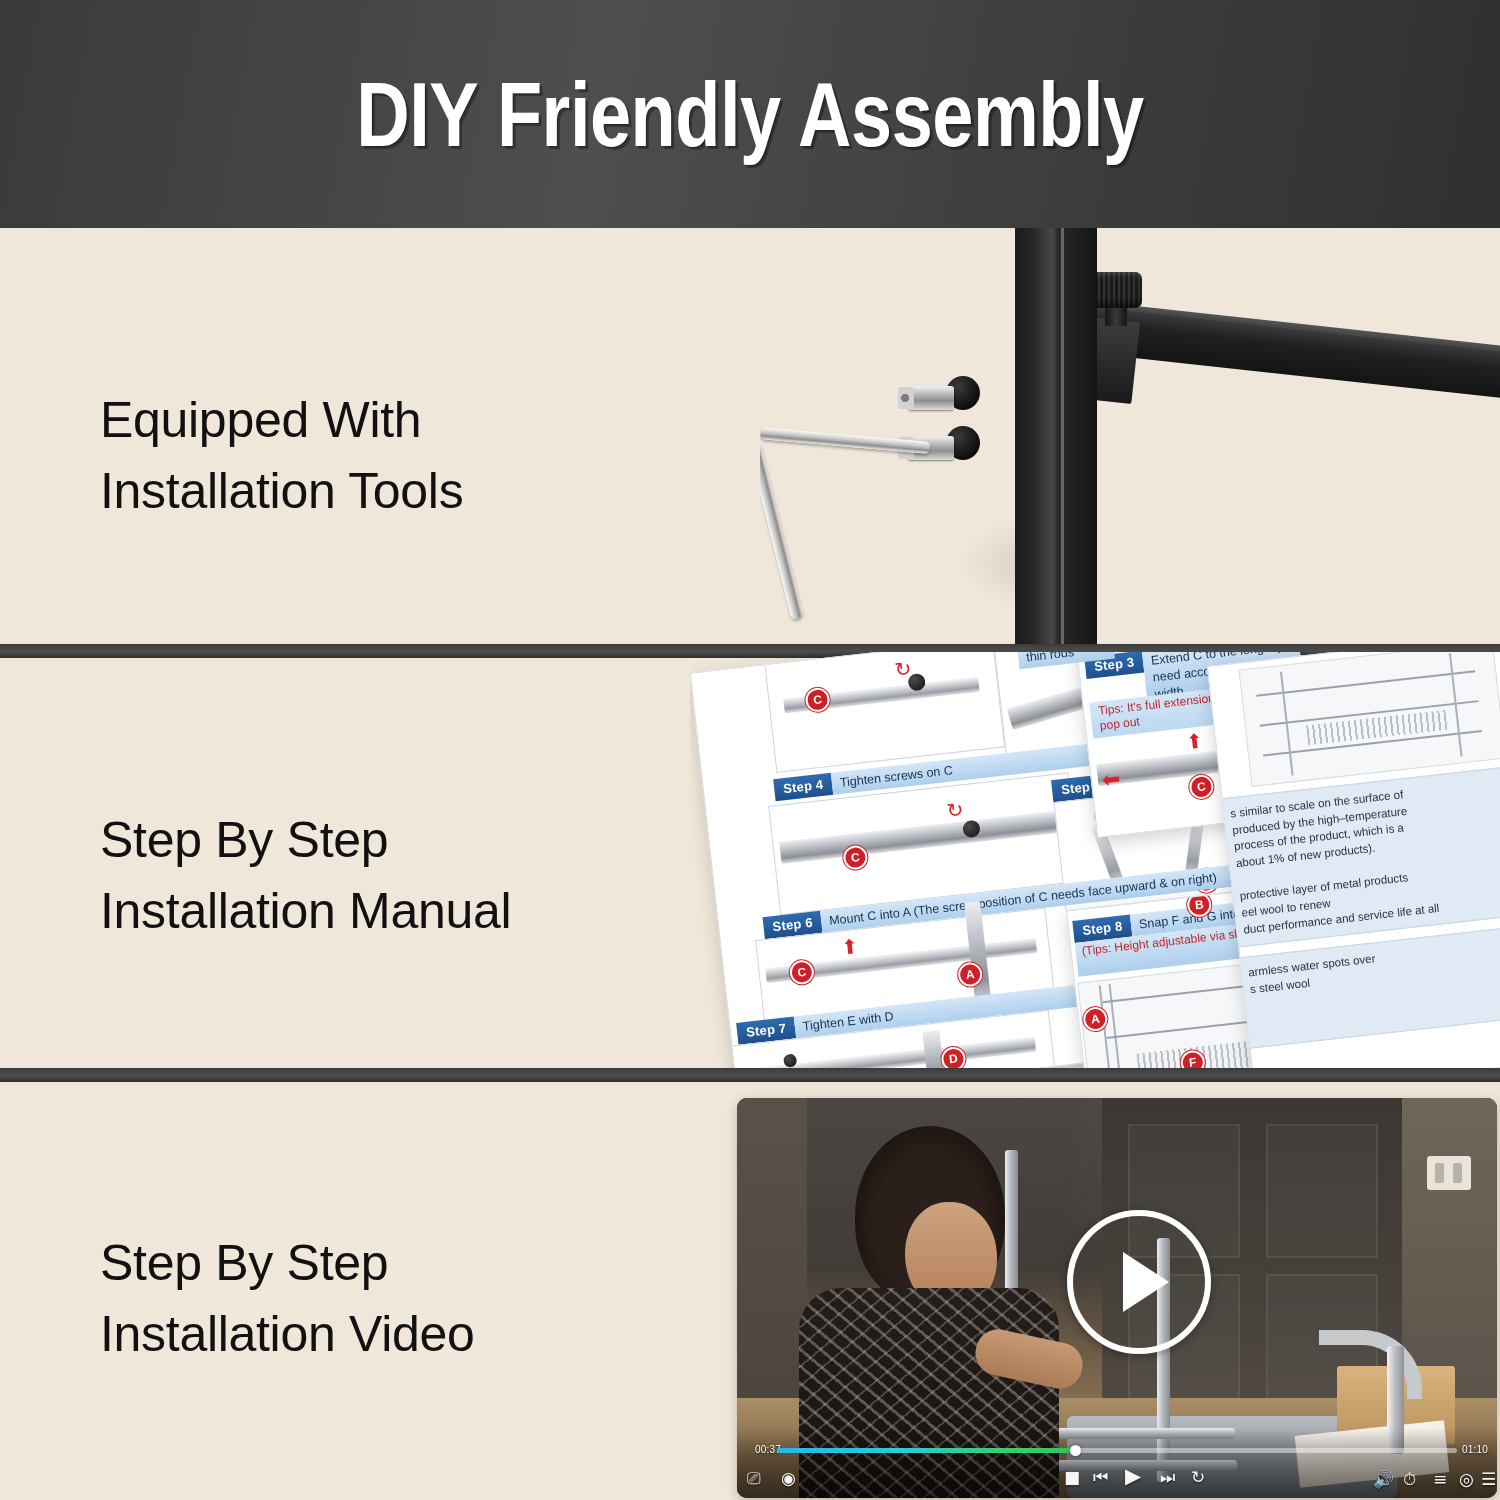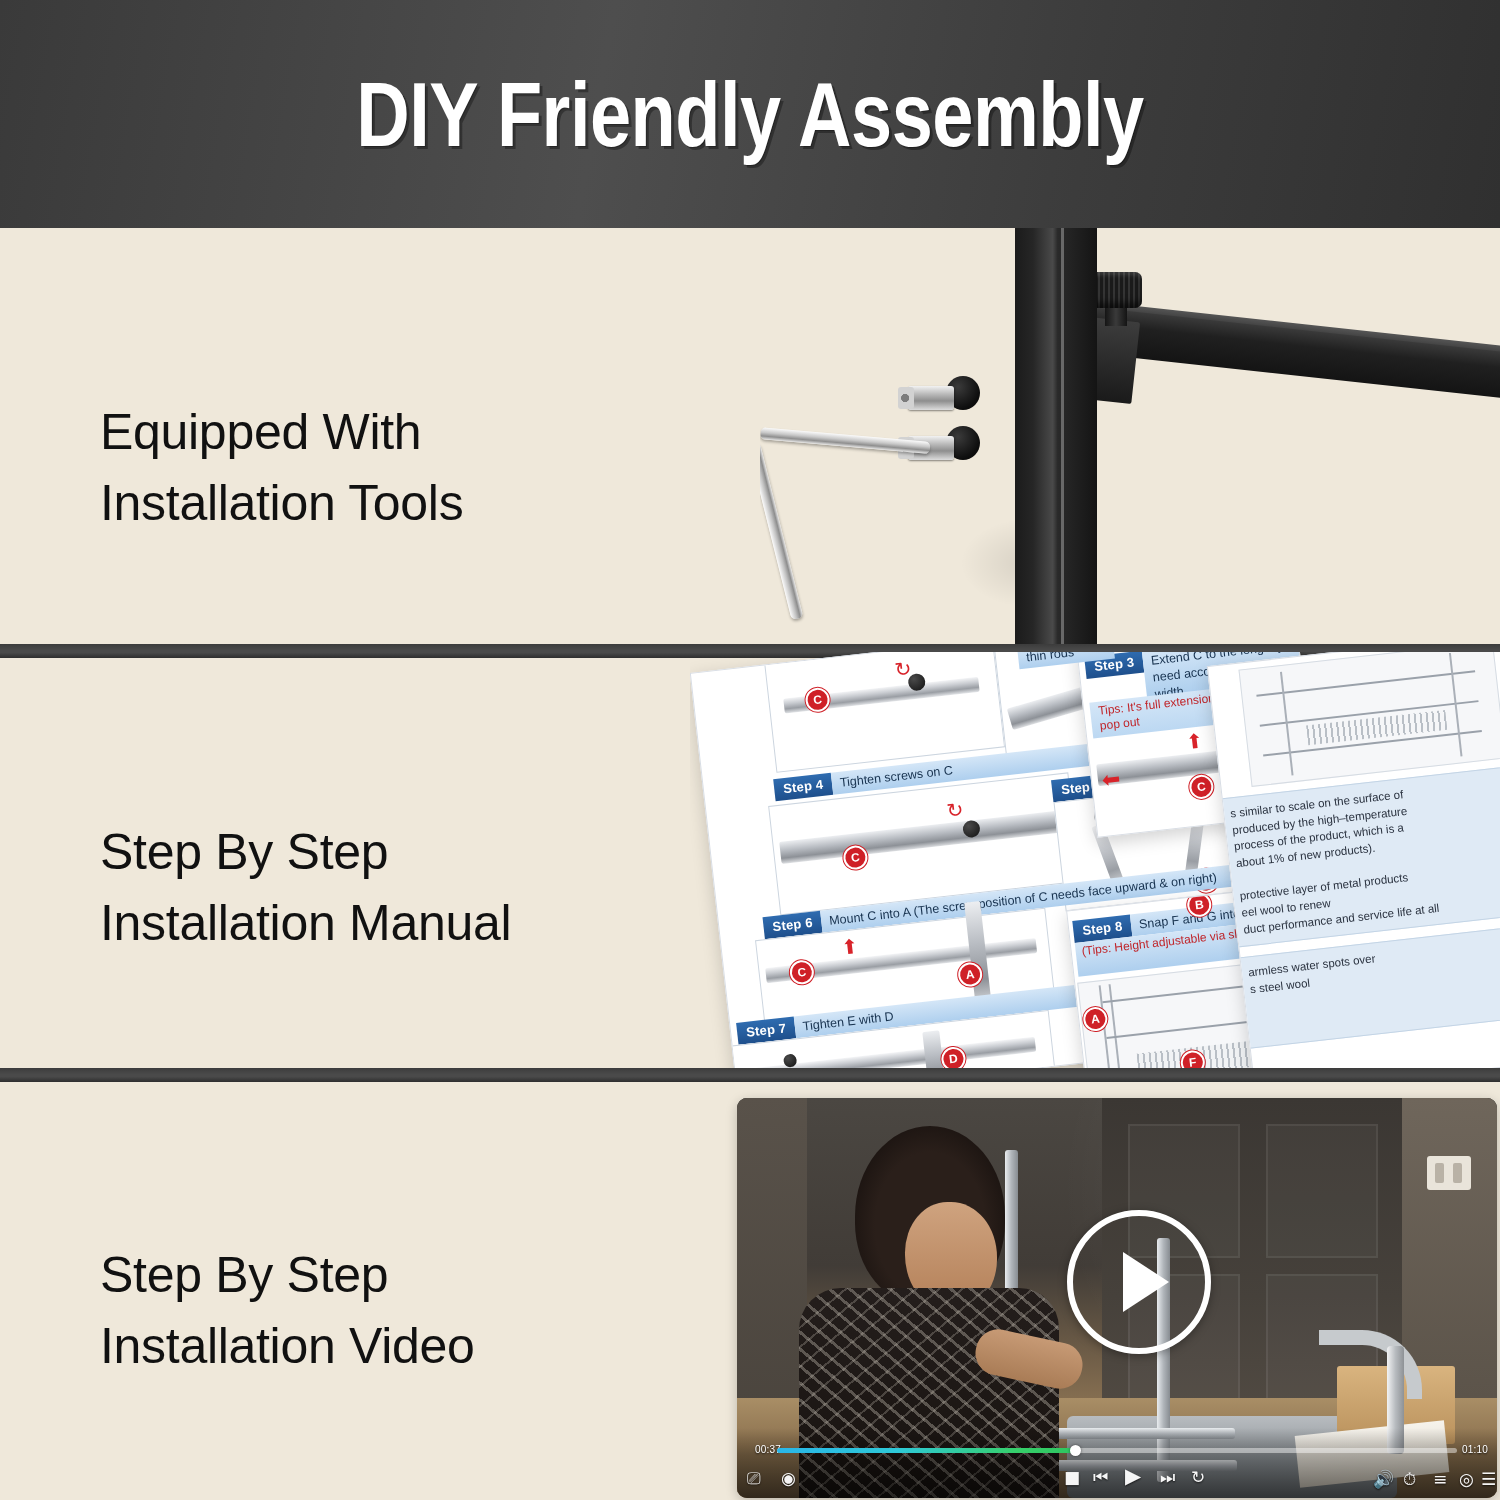--- a/index.html
+++ b/index.html
@@ -46,21 +46,20 @@
   .section-label {
     position:absolute;
     left:100px;
     color:#111111;
     font-size:50px;
     line-height:1.42;
     font-weight:400;
     letter-spacing:-0.3px;
     white-space:pre-line;
     font-family:"Liberation Sans", sans-serif;
-    margin-top:12px;
   }
   #label-tools  { top:385px; }
   #label-manual { top:805px; }
   #label-video  { top:1228px; }
 
   
   .tool-photo {
     position:absolute; left:760px; top:228px; width:740px; height:416px;
     overflow:hidden; background:#EFE8DA;
   }

